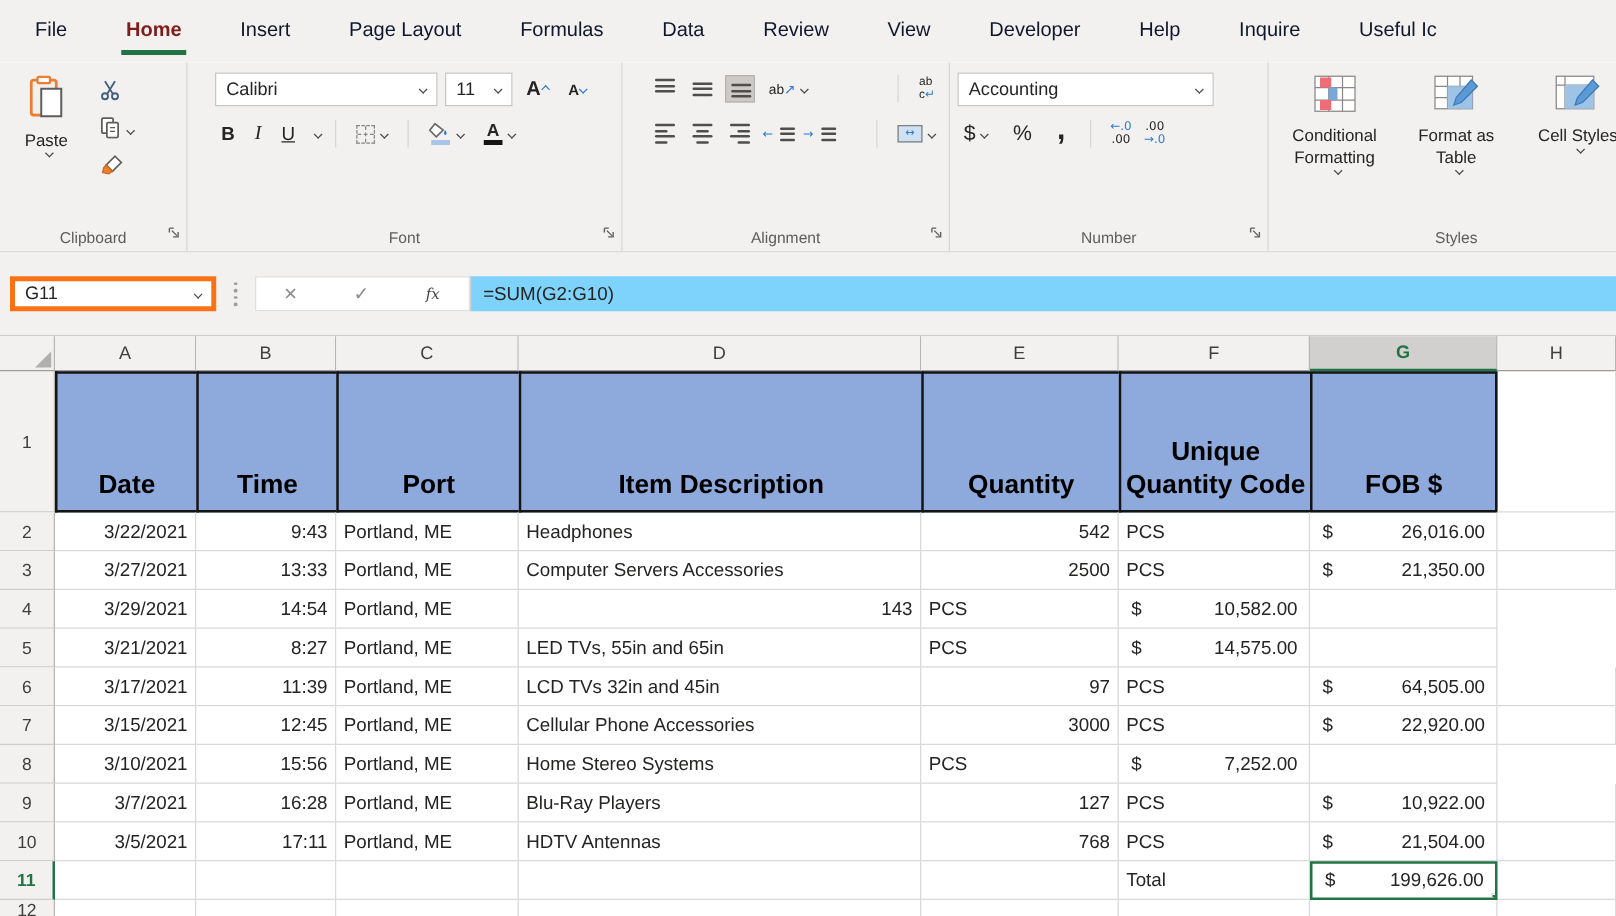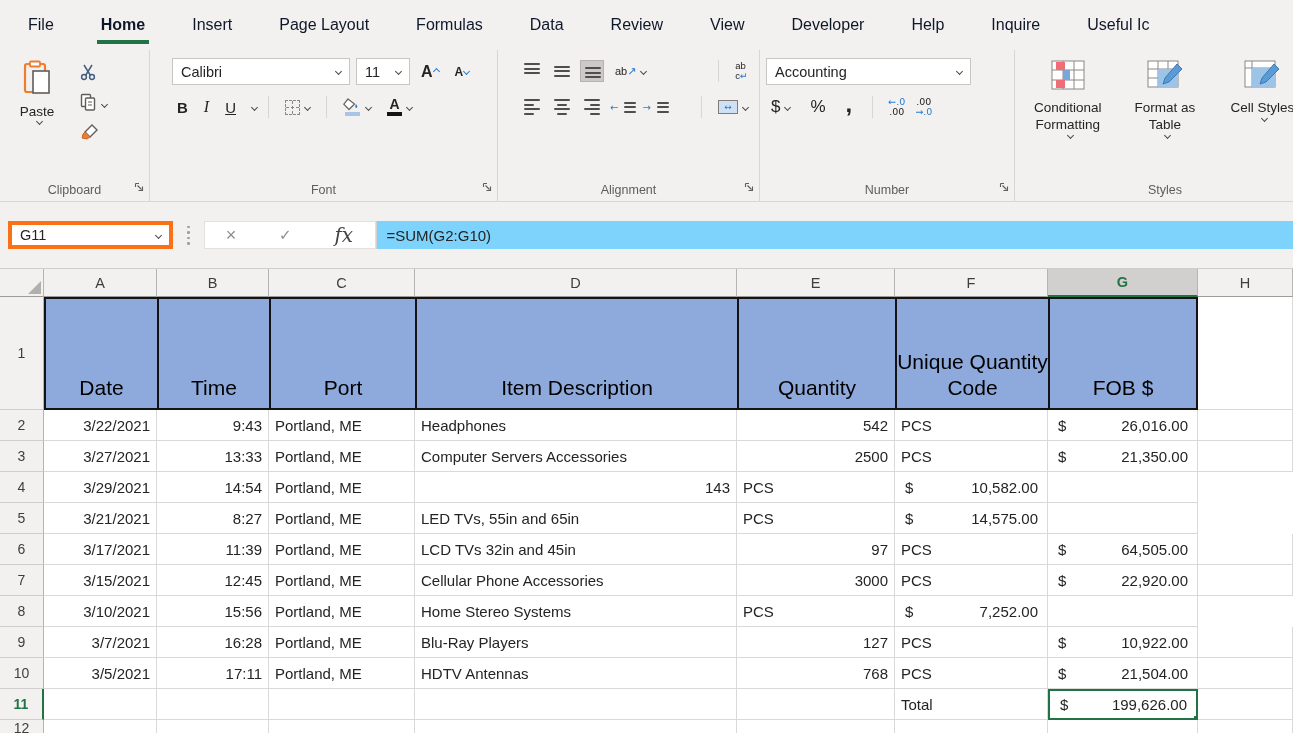--- a/index.html
+++ b/index.html
@@ -4,21 +4,21 @@
 <style>
   * { box-sizing: border-box; margin: 0; padding: 0; }
   html,body { width:1293px; height:733px; overflow:hidden; background:#fff;
     font-family:"Liberation Sans", sans-serif; color:#252423; }
   .glyph { font-family:"DejaVu Sans", sans-serif; }
 
   
   .tabbar { height:50px; background:#f3f1f0; display:flex; align-items:center;
     padding-left:26px; gap:43px; white-space:nowrap; }
   .tab { font-size:16px; color:#0f172a; position:relative; padding:14px 2px; cursor:default; }
-  .tab.active { font-weight:bold; color:#0f172a; }
+  .tab.active { font-weight:bold; color:#7f1d1d; }
   .tab.active::after { content:''; position:absolute; left:-2px; right:-2px; bottom:4px;
     height:4px; background:var(--excel-green,#217346); }
 
   
   .ribbon { height:152px; background:#f3f1f0; display:flex; border-bottom:1px solid #d8d6d4; overflow:hidden; }
   .group { position:relative; border-right:1px solid #d8d6d4; padding:8px 6px 24px 6px; flex-shrink:0; }
   .grplabel { position:absolute; bottom:4px; left:0; right:0; text-align:center;
     font-size:12.5px; color:#5f5d5b; }
   .launcher { position:absolute; bottom:5px; right:5px; cursor:default; }
 
@@ -90,21 +90,21 @@
   .fzone { height:66px; background:#f3f1f0; display:flex; align-items:center; padding:0 0 0 8px; gap:0; }
   .namebox { width:165px; height:28px; background:#fff; border:4px solid #f97316;
     display:flex; align-items:center; padding:0 8px; font-size:14.5px; }
   .namebox .sp { flex:1; }
   .dots { display:flex; flex-direction:column; gap:3px; margin:0 14px; }
   .dots i { width:2.5px; height:2.5px; border-radius:50%; background:#a09e9c; }
   .fbtns { width:172px; height:28px; background:#fff; border:1px solid #e2e0de;
     display:flex; align-items:center; justify-content:space-around; }
   .fx-x { font-size:18px; color:#8f8d8b; }
   .fx-ok { font-size:15px; color:#8f8d8b; }
-  .fx { font-family:"DejaVu Serif", serif; font-style:italic; font-size:20px; color:#444; }
+  .fx { font-family:"DejaVu Serif", serif; font-style:italic; font-size:12px; color:#444; }
   .finput { flex:1; height:28px; background:#7dd3fc; border-left:1px solid #d2d0ce;
     display:flex; align-items:center; padding:0 10px; font-size:15px; }
 
   
   .sheet { height:465px; background:#fff; border-top:1px solid #cfcdcb;
     --cols:44px 113px 112px 146px 322px 158px 153px 150px minmax(0,1fr); }
   .srow { display:grid; grid-template-columns:var(--cols); }
   .colrow { height:28px; }
   .corner { background:#f2f1f0; border-right:1px solid #b7b5b3; border-bottom:1px solid #9e9c9a;
     position:relative; }
@@ -115,21 +115,21 @@
   .colhead.act { background:#d2d0ce; color:var(--excel-green,#217346);
     border-bottom:2px solid var(--excel-green,#217346); font-weight:bold; }
   .rowhead { background:#f2f1f0; border-right:1px solid #b7b5b3; border-bottom:1px solid #cfcdcb;
     display:flex; align-items:center; justify-content:center; font-size:14px; color:#3f3e3d; }
   .rowhead.act { color:var(--excel-green,#217346); font-weight:bold;
     border-right:2px solid var(--excel-green,#217346); }
   .r1 { height:113px; }
   .hcell { background:var(--header-fill,#8EA9DB); border-left:2px solid #141414;
     border-top:2px solid #141414; border-bottom:2px solid #141414;
     display:flex; align-items:flex-end; justify-content:center; text-align:center;
-    font-weight:normal; font-size:21px; color:#000; padding-bottom:7px; line-height:26px; }
+    font-weight:bold; font-size:21px; color:#000; padding-bottom:7px; line-height:26px; }
   .hcell.last { border-right:2px solid #141414; }
   .data, .totalrow { height:31px; }
   .cell { border-right:1px solid #d9d9d9; border-bottom:1px solid #d9d9d9;
     font-size:15px; display:flex; align-items:center; padding:0 6px; overflow:hidden;
     white-space:nowrap; }
   .cell.ra { justify-content:flex-end; }
   .cell.la { justify-content:flex-start; }
   .cell.acct { justify-content:space-between; padding:0 9px 0 10px; }
   .cell.selcell { border:2px solid var(--excel-green,#217346); position:relative; z-index:2; }
   .handle { position:absolute; right:-4px; bottom:-4px; width:7px; height:7px;

